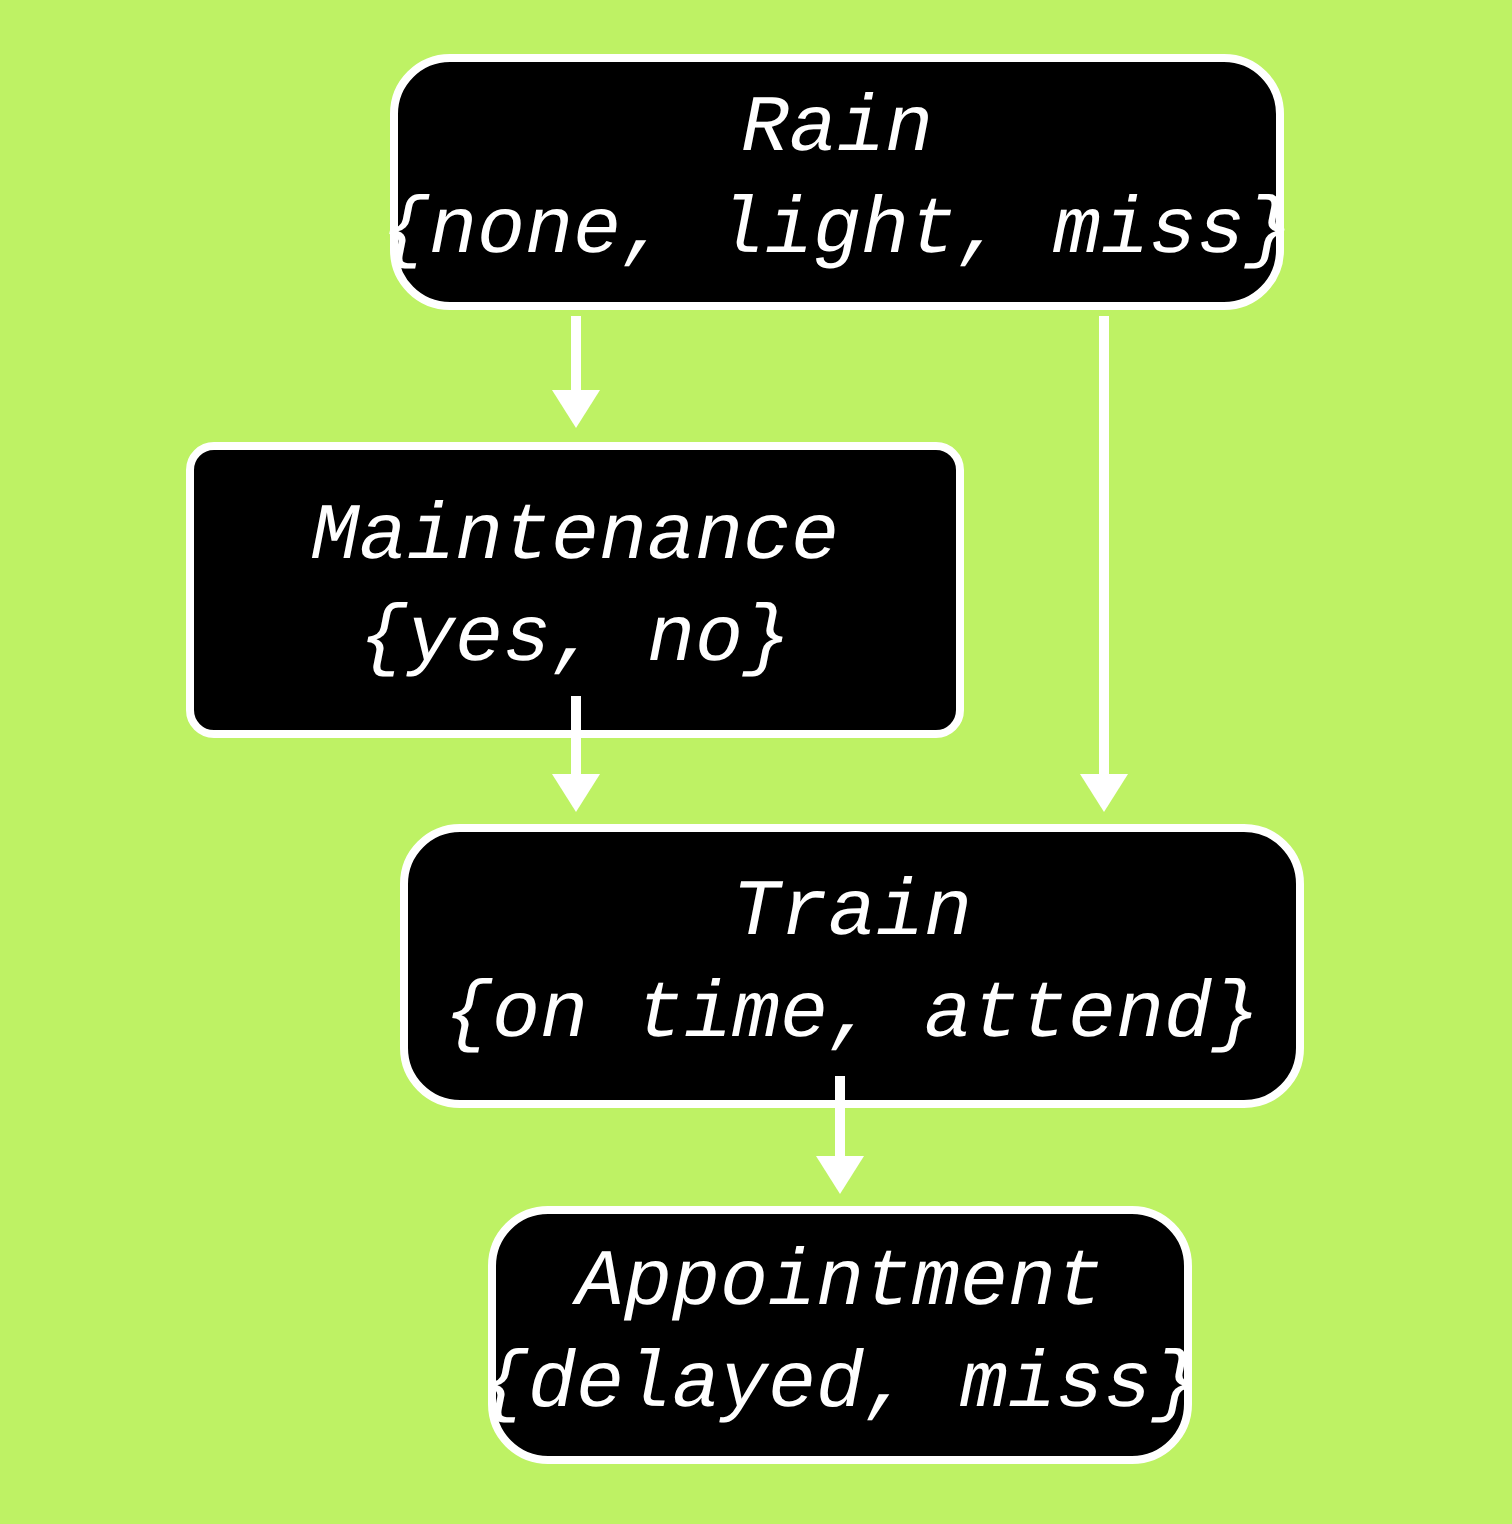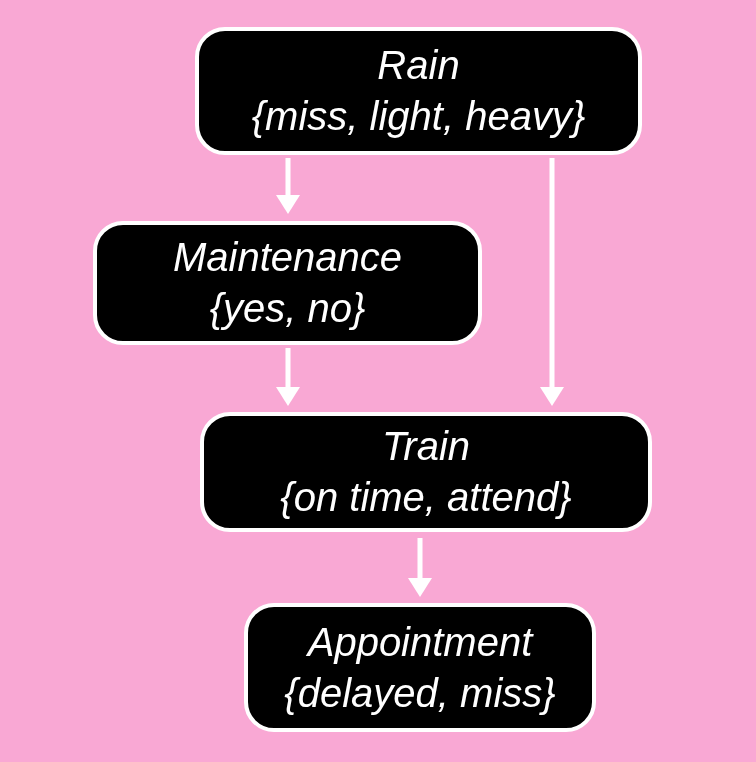--- a/index.html
+++ b/index.html
@@ -4,23 +4,23 @@
 <style>
   html, body {
     margin: 0;
     padding: 0;
     background: #000000;
   }
   .canvas {
     position: relative;
     width: 756px;
     height: 762px;
-    background: #f9a8d4;
+    background: #bef264;
     overflow: hidden;
-    font-family: Liberation Sans, sans-serif;
+    font-family: Liberation Mono, monospace;
   }
   .node {
     position: absolute;
     box-sizing: border-box;
     border: 4px solid #ffffff;
     border-radius: 30px;
     background: #000000;
     color: #ffffff;
     display: flex;
     flex-direction: column;
@@ -29,22 +29,22 @@
     text-align: center;
     font-style: italic;
     font-size: 40px;
     line-height: 51px;
   }
   .node .node-label, .node .node-domain {
     white-space: nowrap;
   }
   
   #node-rain        { left: 195px; top: 27px;  width: 447px; height: 128px; }
-  #node-maintenance { left: 93px;  top: 221px; width: 389px; height: 124px; }
-  #node-train       { left: 200px; top: 412px; width: 452px; height: 120px; }
+  #node-maintenance { left: 93px;  top: 221px; width: 389px; height: 148px; border-radius: 14px; }
+  #node-train       { left: 200px; top: 412px; width: 452px; height: 142px; }
   #node-appointment { left: 244px; top: 603px; width: 352px; height: 129px; }
 
   
   .edge { position: absolute; }
   .edge .shaft {
     position: absolute;
     width: 5px;
     background: #ffffff;
     left: 50%;
     transform: translateX(-50%);
@@ -76,21 +76,21 @@
   #edge-train-appointment .shaft { height: 42px; }
   #edge-train-appointment .head  { top: 40px; }
 </style>
 </head>
 <body>
 
 <div class="canvas">
 
   <div class="node" id="node-rain">
     <span class="node-label">Rain</span>
-    <span class="node-domain">{miss, light, heavy}</span>
+    <span class="node-domain">{none, light, miss}</span>
   </div>
 
   <div class="node" id="node-maintenance">
     <span class="node-label">Maintenance</span>
     <span class="node-domain">{yes, no}</span>
   </div>
 
   <div class="node" id="node-train">
     <span class="node-label">Train</span>
     <span class="node-domain">{on time, attend}</span>

